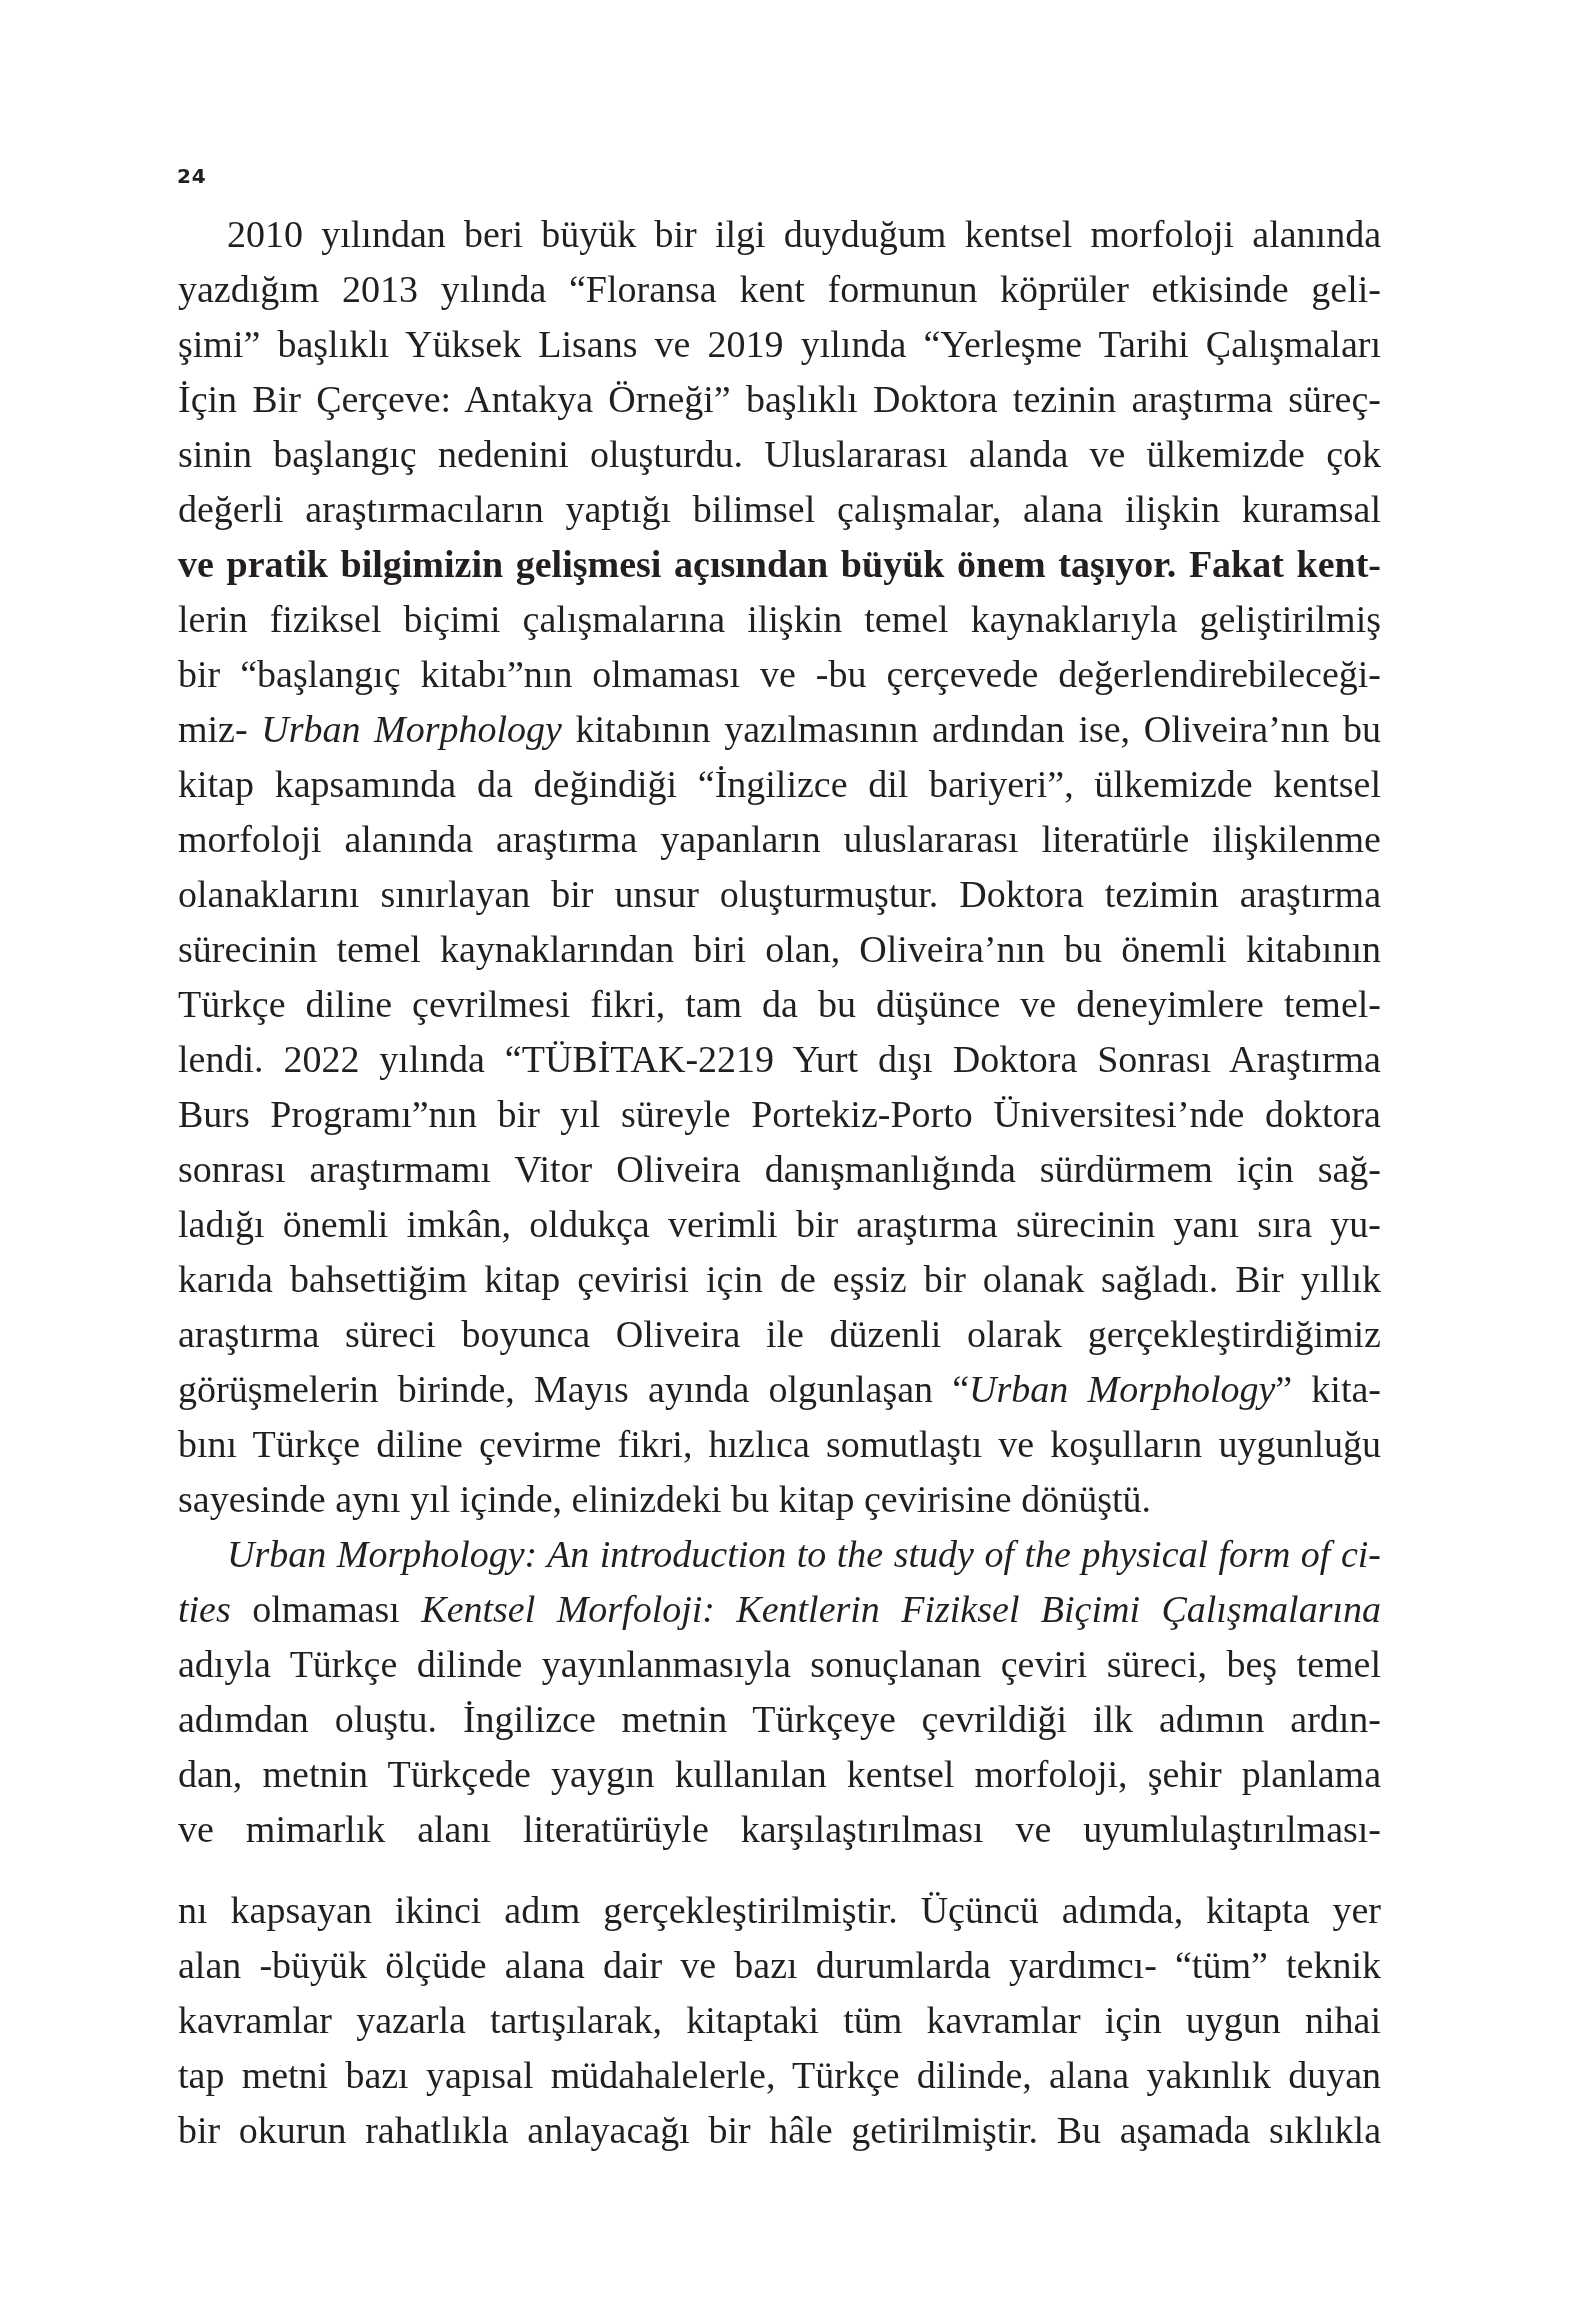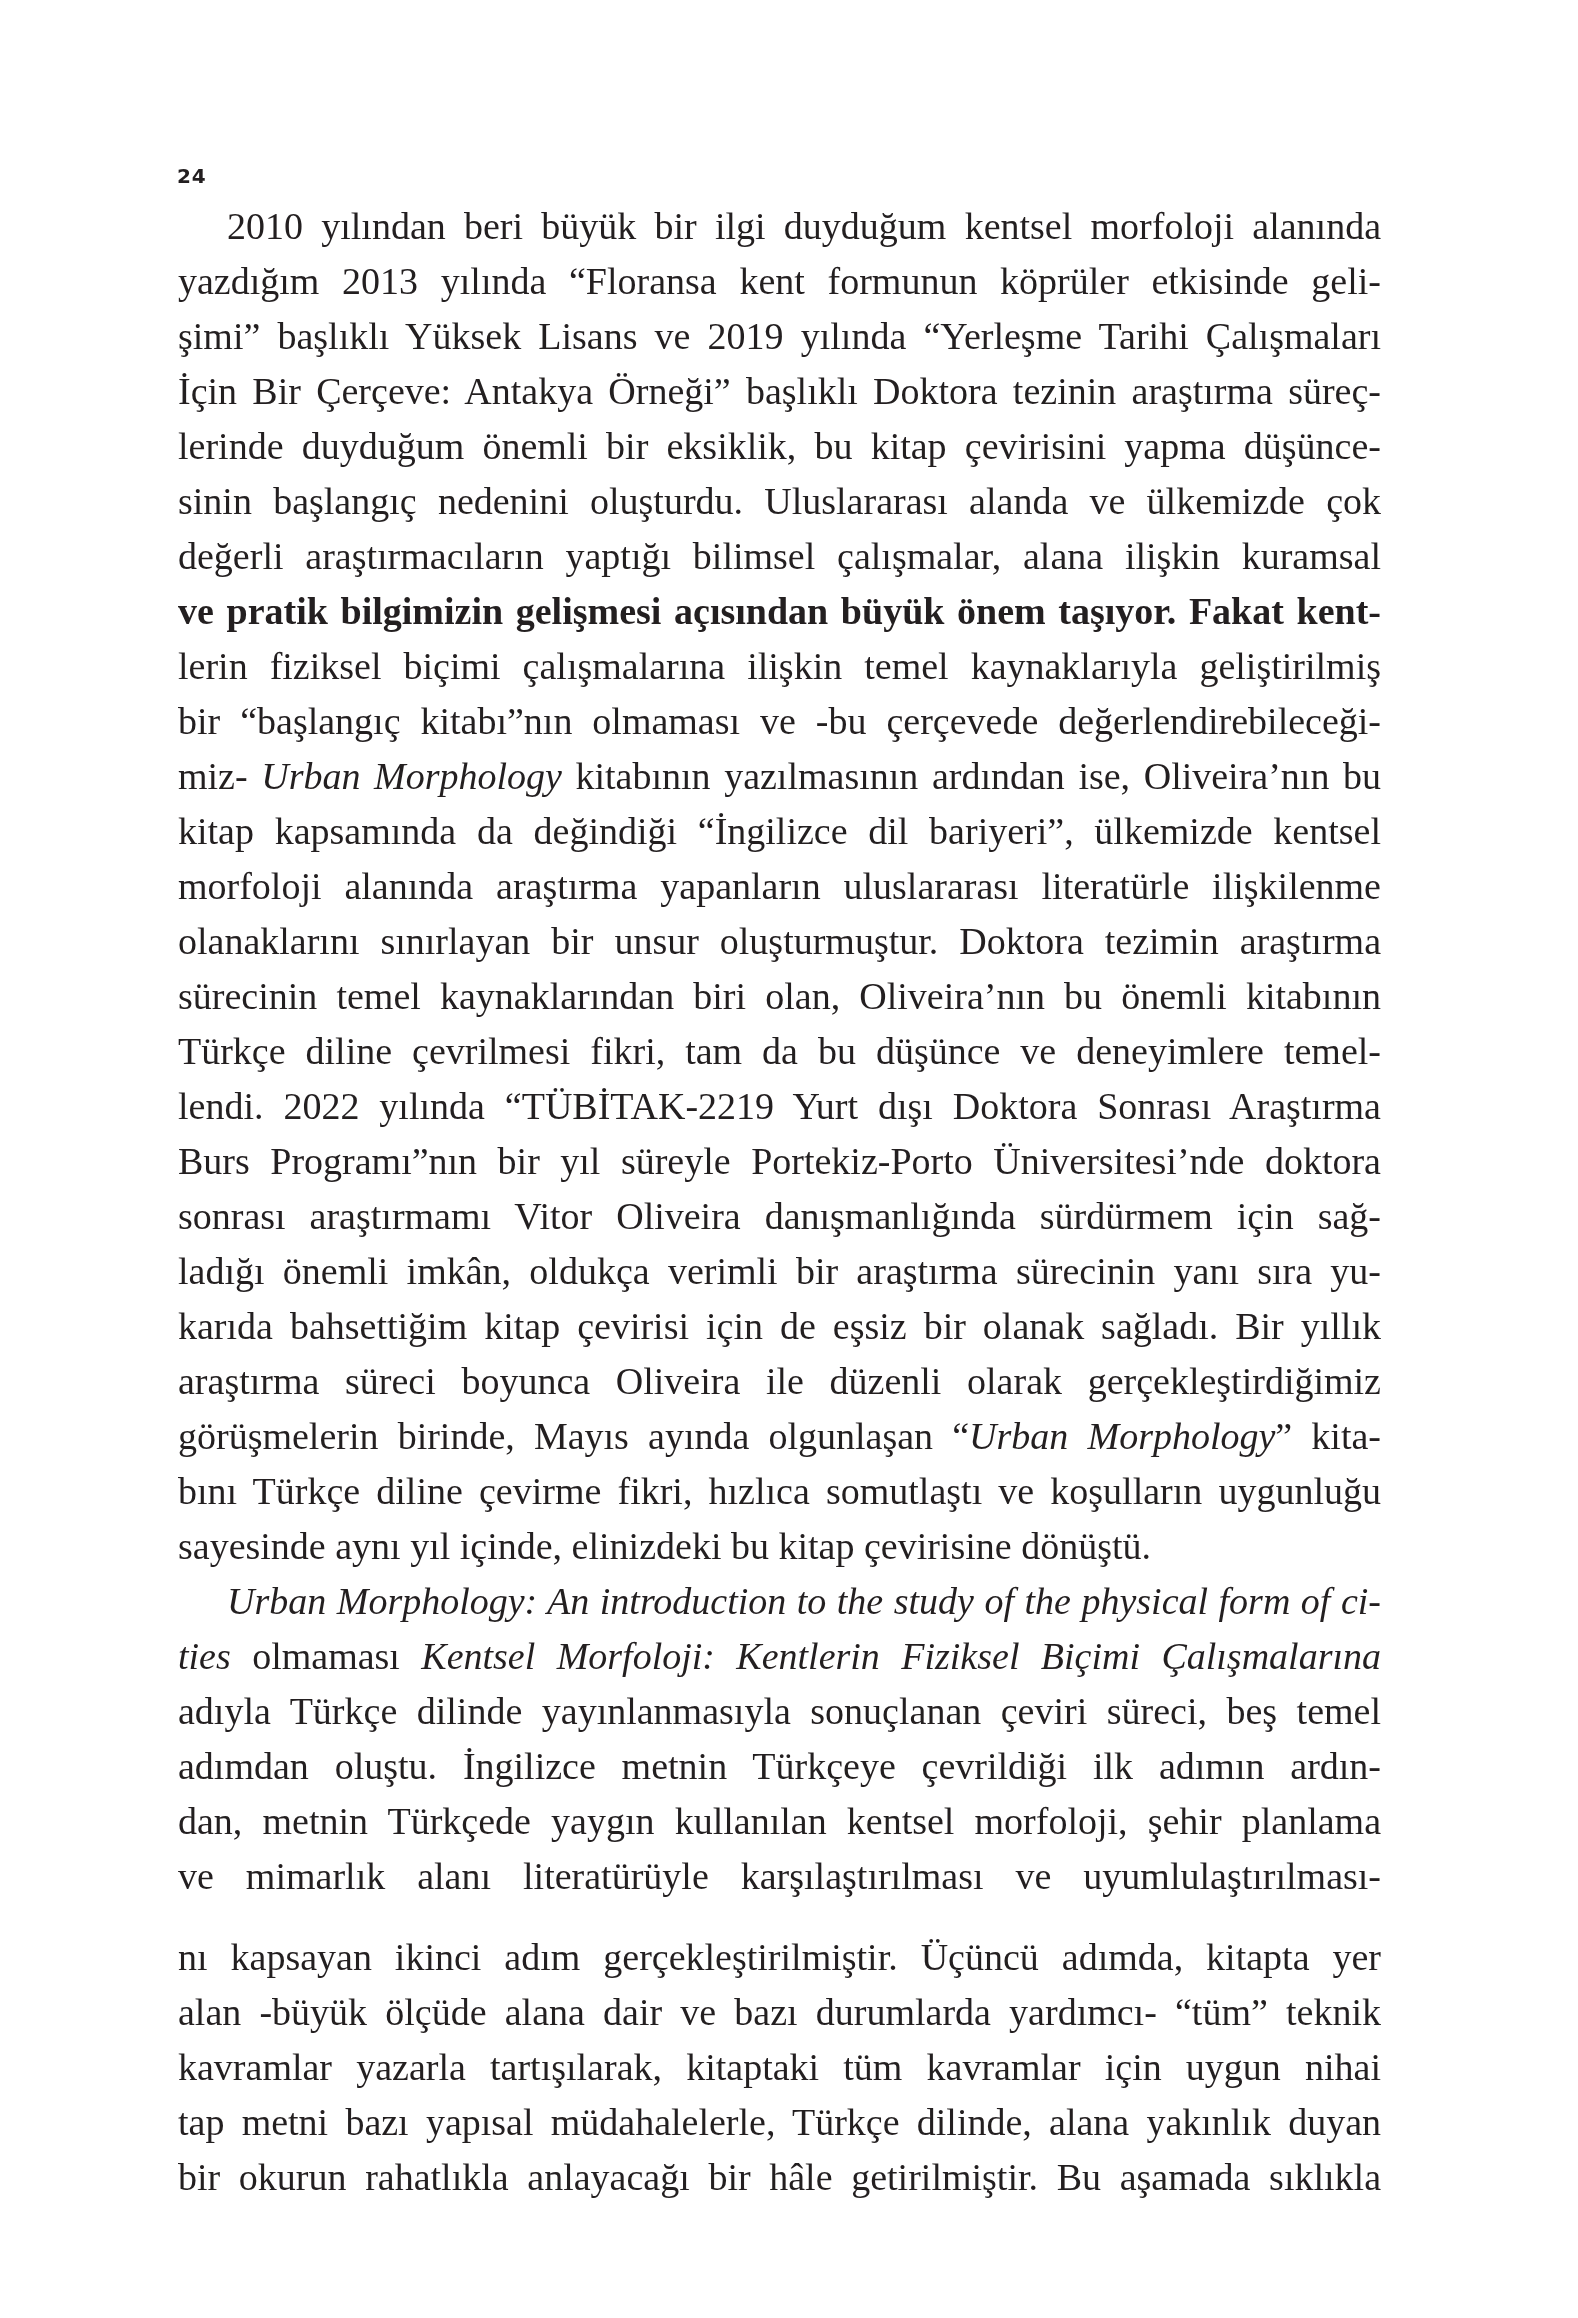--- a/index.html
+++ b/index.html
@@ -4,21 +4,21 @@
 <style>
   html, body { margin: 0; padding: 0; background: #ffffff; }
   body { width: 1579px; height: 2319px; position: relative; overflow: hidden; }
   .page { position: absolute; left: 0; top: 0; width: 1579px; height: 2319px; background: #ffffff; }
   .page-number {
     position: absolute; left: 177px; top: 164px;
     font-family: "DejaVu Sans", sans-serif; font-size: 20px; font-weight: bold;
     color: #231f20; letter-spacing: 0.8px;
   }
   .body-text {
-    position: absolute; left: 178px; top: 199px; width: 1203px;
+    position: absolute; left: 178px; top: 207px; width: 1203px;
     font-family: "Liberation Serif", serif; font-size: 38px;
     color: #231f20;
   }
   .line {
     display: block; height: 55px; line-height: 55px;
     white-space: nowrap; text-align: justify; text-align-last: justify;
     overflow: visible;
   }
   .line.last { text-align-last: left; }
   .line.indent { padding-left: 49px; }
@@ -29,21 +29,20 @@
 
 <div class="page">
   <div class="page-number">24</div>
 
   <div class="body-text">
     <div>
       <span class="line indent" style="white-space: normal; overflow: hidden;"><span>2010 yılından beri büyük bir ilgi duyduğum kentsel morfoloji alanında</span></span>
       <span class="line" style="white-space: normal; overflow: hidden;"><span>yazdığım 2013 yılında “Floransa kent formunun köprüler etkisinde geli-</span></span>
       <span class="line" style="white-space: normal; overflow: hidden;"><span>şimi” başlıklı Yüksek Lisans ve 2019 yılında “Yerleşme Tarihi Çalışmaları</span></span>
       <span class="line" style="white-space: normal; overflow: hidden;"><span>İçin Bir Çerçeve: Antakya Örneği” başlıklı Doktora tezinin araştırma süreç-</span></span>
-      <span class="line" style="white-space: normal; overflow: hidden;"><span>lerinde duyduğum önemli bir eksiklik, bu kitap çevirisini yapma düşünce-</span></span>
       <span class="line" style="white-space: normal; overflow: hidden;"><span>sinin başlangıç nedenini oluşturdu. Uluslararası alanda ve ülkemizde çok</span></span>
       <span class="line" style="white-space: normal; overflow: hidden;"><span>değerli araştırmacıların yaptığı bilimsel çalışmalar, alana ilişkin kuramsal</span></span>
       <span class="line" style="white-space: normal; overflow: hidden; font-weight: bold;"><span>ve pratik bilgimizin gelişmesi açısından büyük önem taşıyor. Fakat kent-</span></span>
       <span class="line" style="white-space: normal; overflow: hidden;"><span>lerin fiziksel biçimi çalışmalarına ilişkin temel kaynaklarıyla geliştirilmiş</span></span>
       <span class="line" style="white-space: normal; overflow: hidden;"><span>bir “başlangıç kitabı”nın olmaması ve -bu çerçevede değerlendirebileceği-</span></span>
       <span class="line" style="white-space: normal; overflow: hidden;"><span>miz- </span><i>Urban Morphology</i><span> kitabının yazılmasının ardından ise, Oliveira’nın bu</span></span>
       <span class="line" style="white-space: normal; overflow: hidden;"><span>kitap kapsamında da değindiği “İngilizce dil bariyeri”, ülkemizde kentsel</span></span>
       <span class="line" style="white-space: normal; overflow: hidden;"><span>morfoloji alanında araştırma yapanların uluslararası literatürle ilişkilenme</span></span>
       <span class="line" style="white-space: normal; overflow: hidden;"><span>olanaklarını sınırlayan bir unsur oluşturmuştur. Doktora tezimin araştırma</span></span>
       <span class="line" style="white-space: normal; overflow: hidden;"><span>sürecinin temel kaynaklarından biri olan, Oliveira’nın bu önemli kitabının</span></span>

